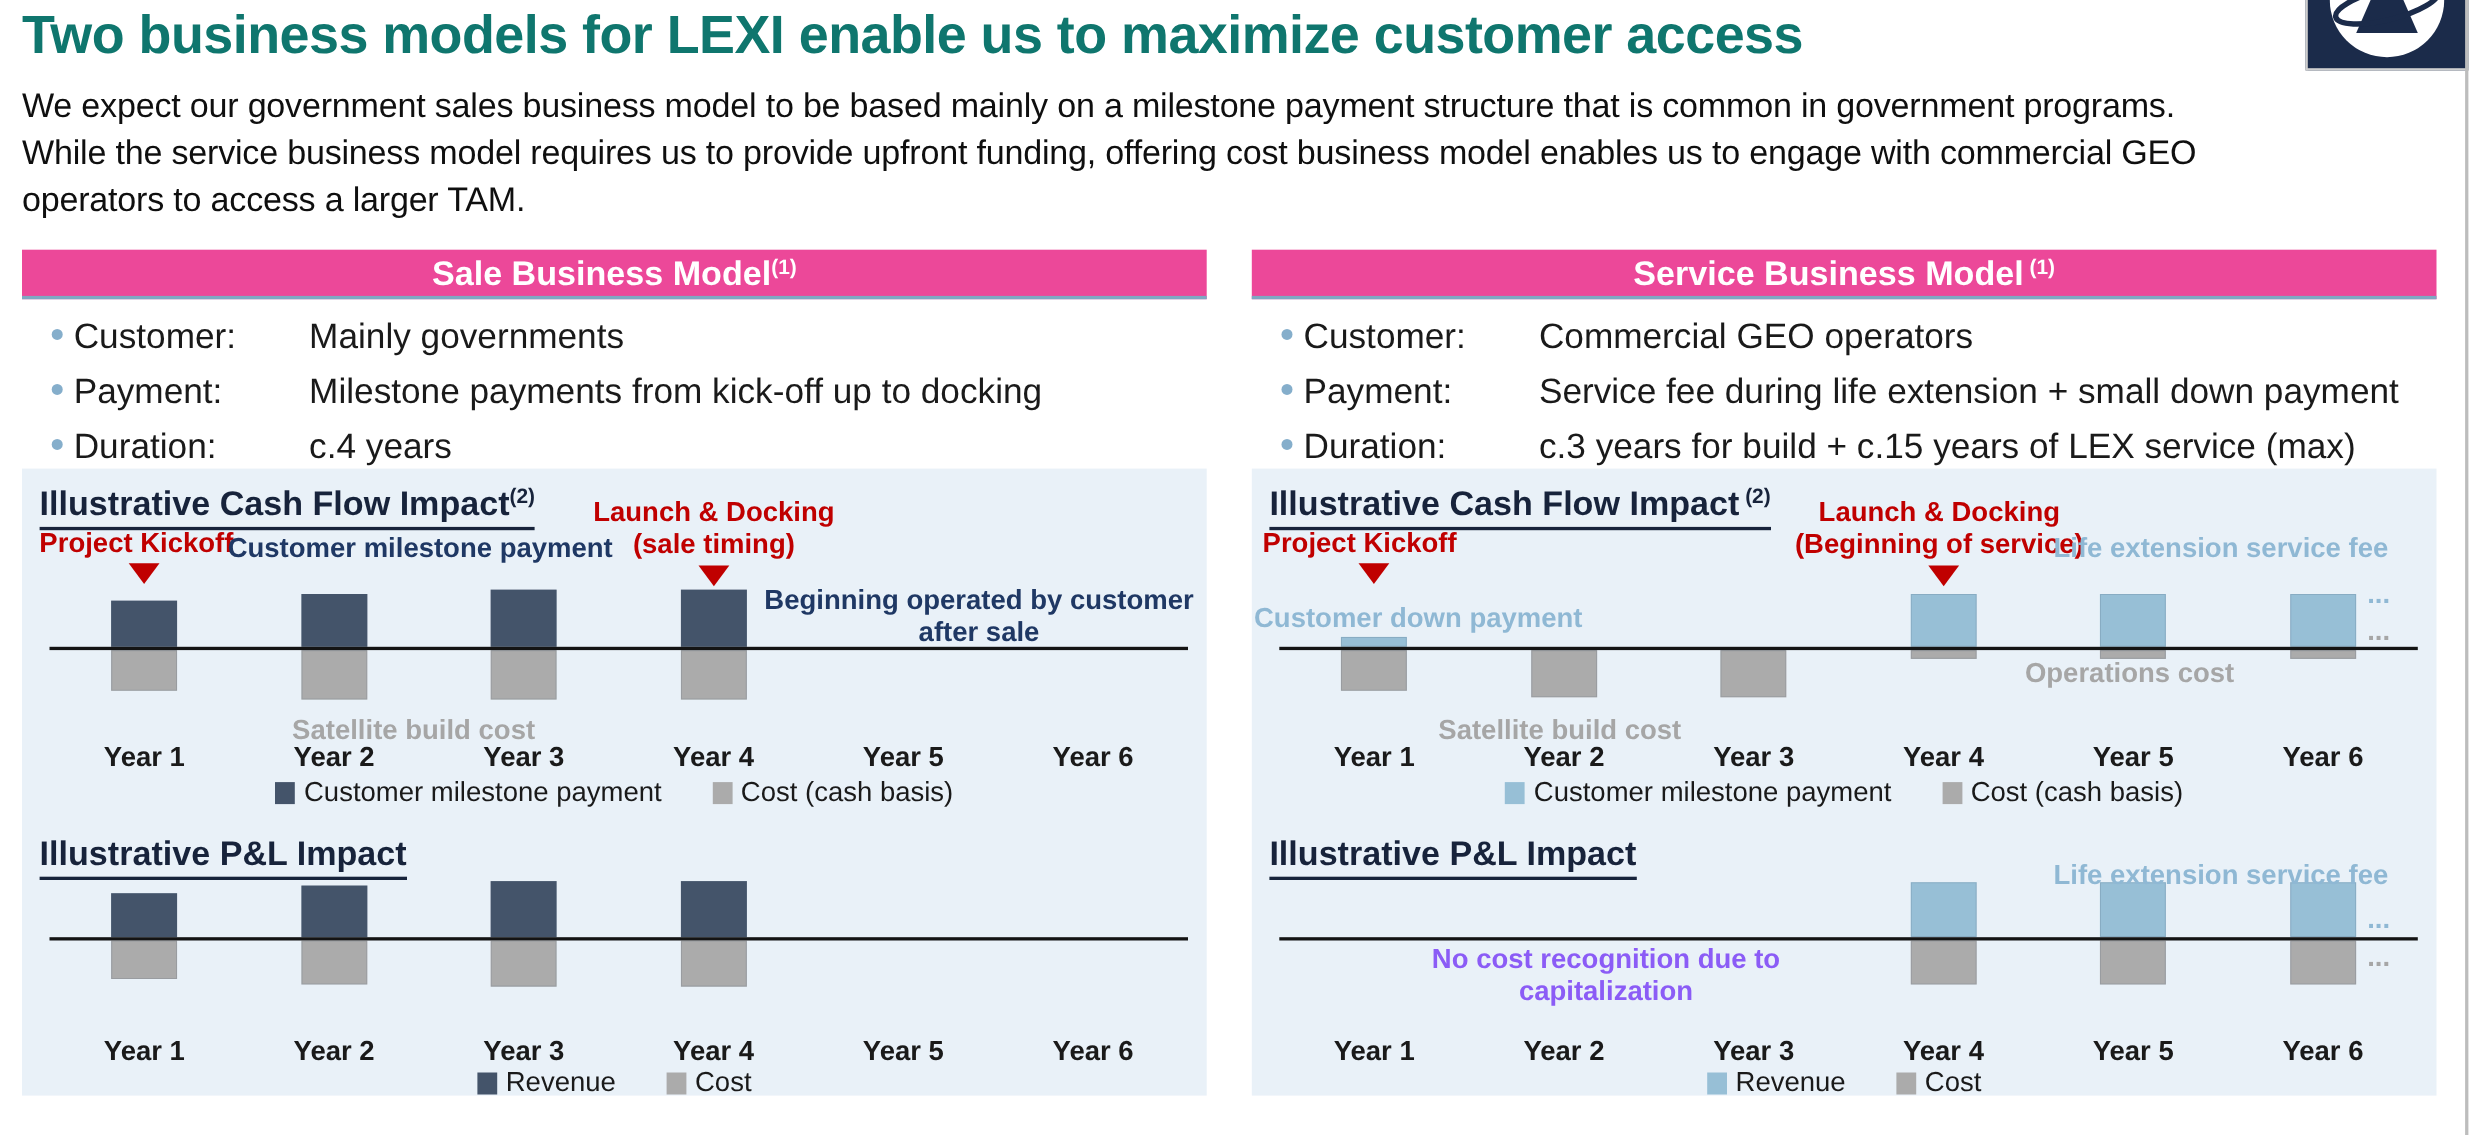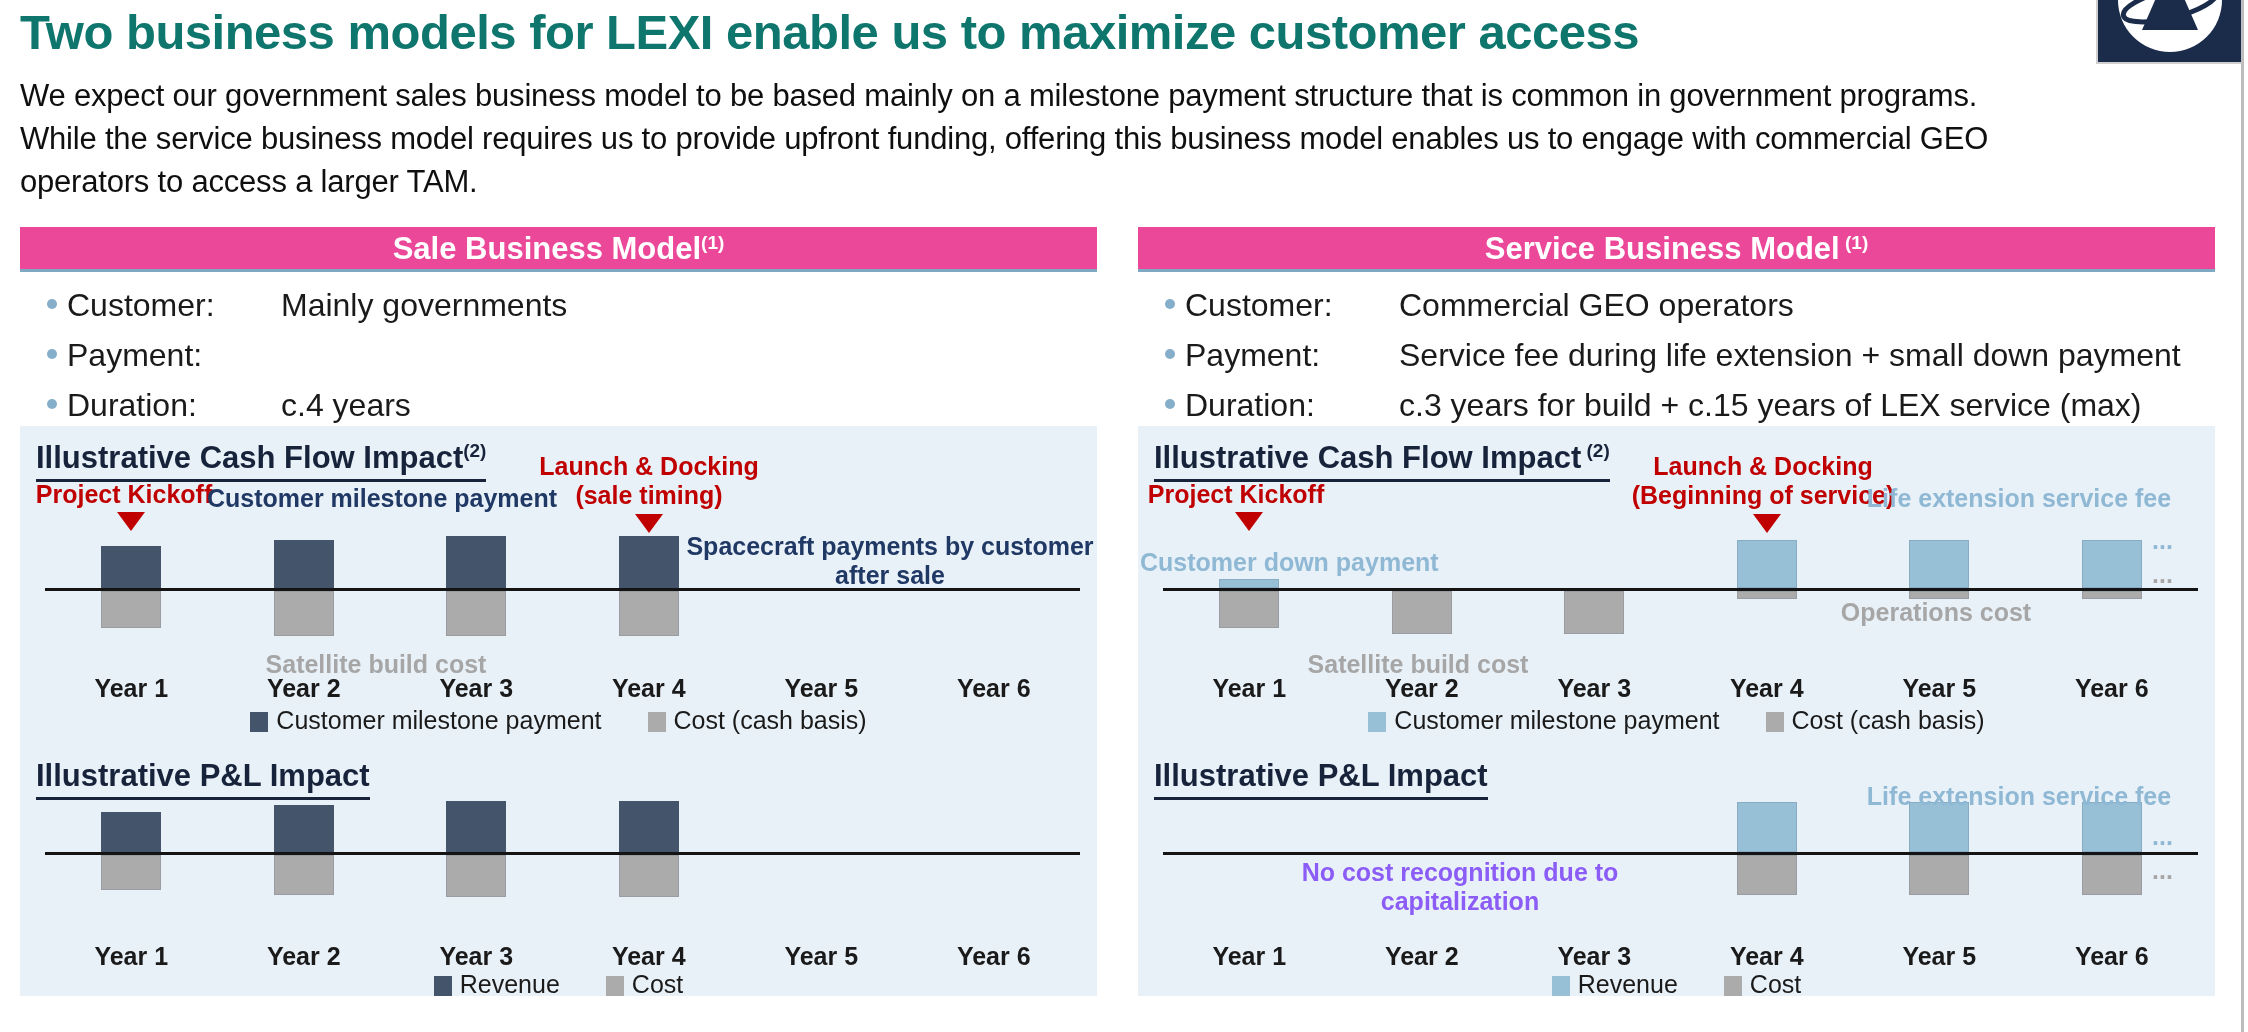--- a/index.html
+++ b/index.html
@@ -62,21 +62,21 @@
     position:absolute;width:0;height:0;transform:translateX(-50%);
     border-left:14px solid transparent;border-right:14px solid transparent;border-top:19px solid #C00000;z-index:2;
   }
 </style>
 </head>
 <body>
 
 <div class="slide-title">Two business models for LEXI enable us to maximize customer access</div>
 <div class="slide-subtitle">
   <div>We expect our government sales business model to be based mainly on a milestone payment structure that is common in government programs.</div>
-  <div>While the service business model requires us to provide upfront funding, offering this business model enables us to engage with commercial GEO</div>
+  <div>While the service business model requires us to provide upfront funding, offering cost business model enables us to engage with commercial GEO</div>
   <div>operators to access a larger TAM.</div>
 </div>
 
 <div class="logo">
   <svg width="144" height="62" viewBox="0 0 144 62">
     <circle cx="72" cy="0" r="52" fill="#ffffff"></circle>
     <path d="M72,-34 L100,30 L44,30 Z" fill="#1B2B4A"></path>
     <ellipse cx="72" cy="4" rx="48" ry="14" fill="none" stroke="#1B2B4A" stroke-width="5" transform="rotate(-14 72 4)"></ellipse>
   </svg>
 </div>
@@ -86,20 +86,21 @@
   <div class="phead"><span>Sale Business Model</span><span class="sup">(1)</span></div>
 
   <div class="brow r1">
     <span class="dot"></span>
     <span class="blabel">Customer:</span>
     <span class="bvalue">Mainly governments</span>
   </div>
   <div class="brow r2">
     <span class="dot"></span>
     <span class="blabel">Payment:</span>
+    <span class="bvalue">Milestone payments from kick-off up to docking</span>
   </div>
   <div class="brow r3">
     <span class="dot"></span>
     <span class="blabel">Duration:</span>
     <span class="bvalue">c.4 years</span>
   </div>
 
   <div class="chart-panel">
     <div class="chead cf-head"><span class="in"><span>Illustrative Cash Flow Impact</span><span class="sup">(2)</span></span></div>
     <div class="chead pnl-head"><span class="in"><span>Illustrative P&amp;L Impact</span></span></div>
@@ -129,21 +130,21 @@
         <div class="tri" style="left: 111px; top: 86px;"></div>
         <div class="ann center" style="left: 362px; top: 58px; color: rgb(31, 56, 100);">
           <div>Customer milestone payment</div>
         </div>
         <div class="ann center" style="left: 629px; top: 26px; color: rgb(192, 0, 0);">
           <div>Launch &amp; Docking</div>
           <div>(sale timing)</div>
         </div>
         <div class="tri" style="left: 629px; top: 88px;"></div>
         <div class="ann center" style="left: 870px; top: 106px; color: rgb(31, 56, 100);">
-          <div>Spacecraft payments by customer</div>
+          <div>Beginning operated by customer</div>
           <div>after sale</div>
         </div>
         <div class="ann center" style="left: 356px; top: 224px; color: rgb(166, 166, 166);">
           <div>Satellite build cost</div>
         </div>
       </div>
     <div class="chart-layer">
         <div class="bar" style="left: 81.25px; width: 60px; background: rgb(68, 84, 106); top: 386px; height: 40px;"></div>
         <div class="bar" style="left: 253.75px; width: 60px; background: rgb(68, 84, 106); top: 379px; height: 47px;"></div>
         <div class="bar" style="left: 426.25px; width: 60px; background: rgb(68, 84, 106); top: 375px; height: 51px;"></div>

